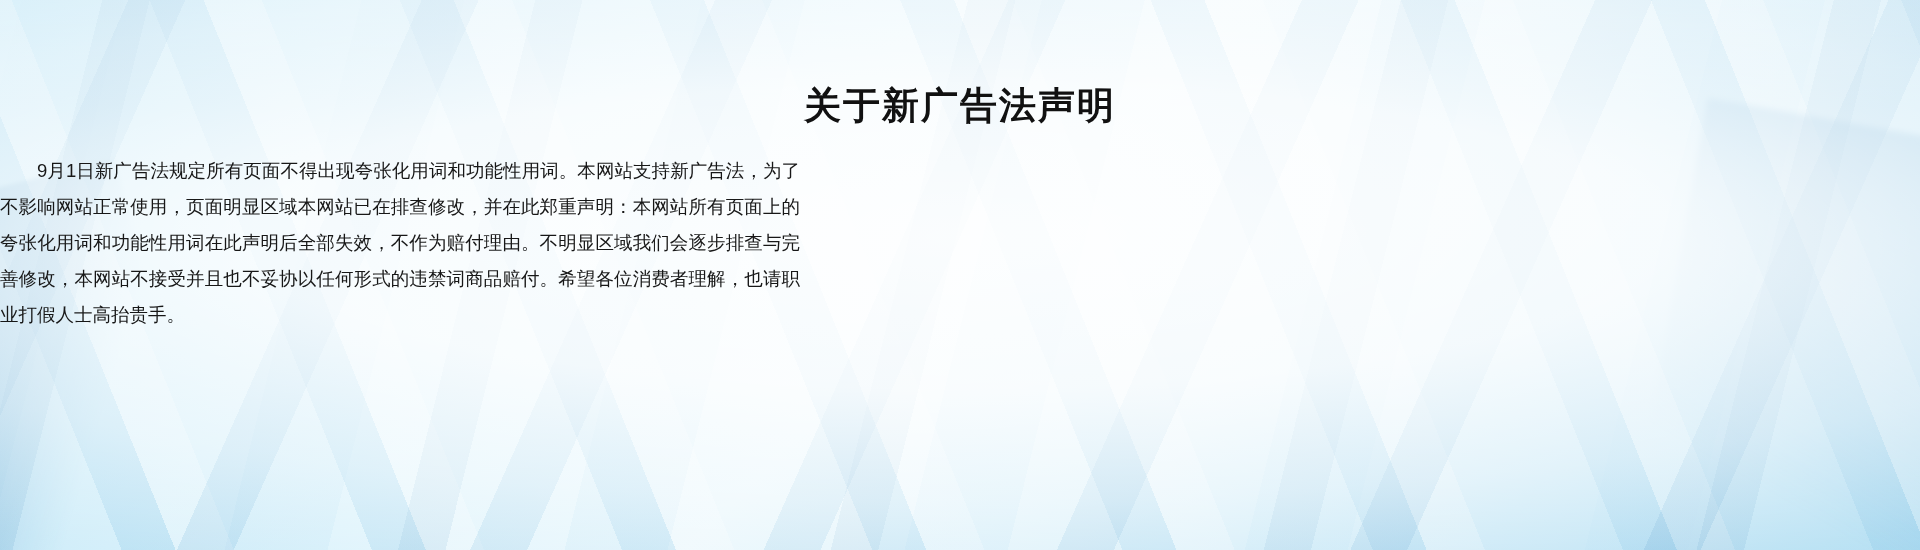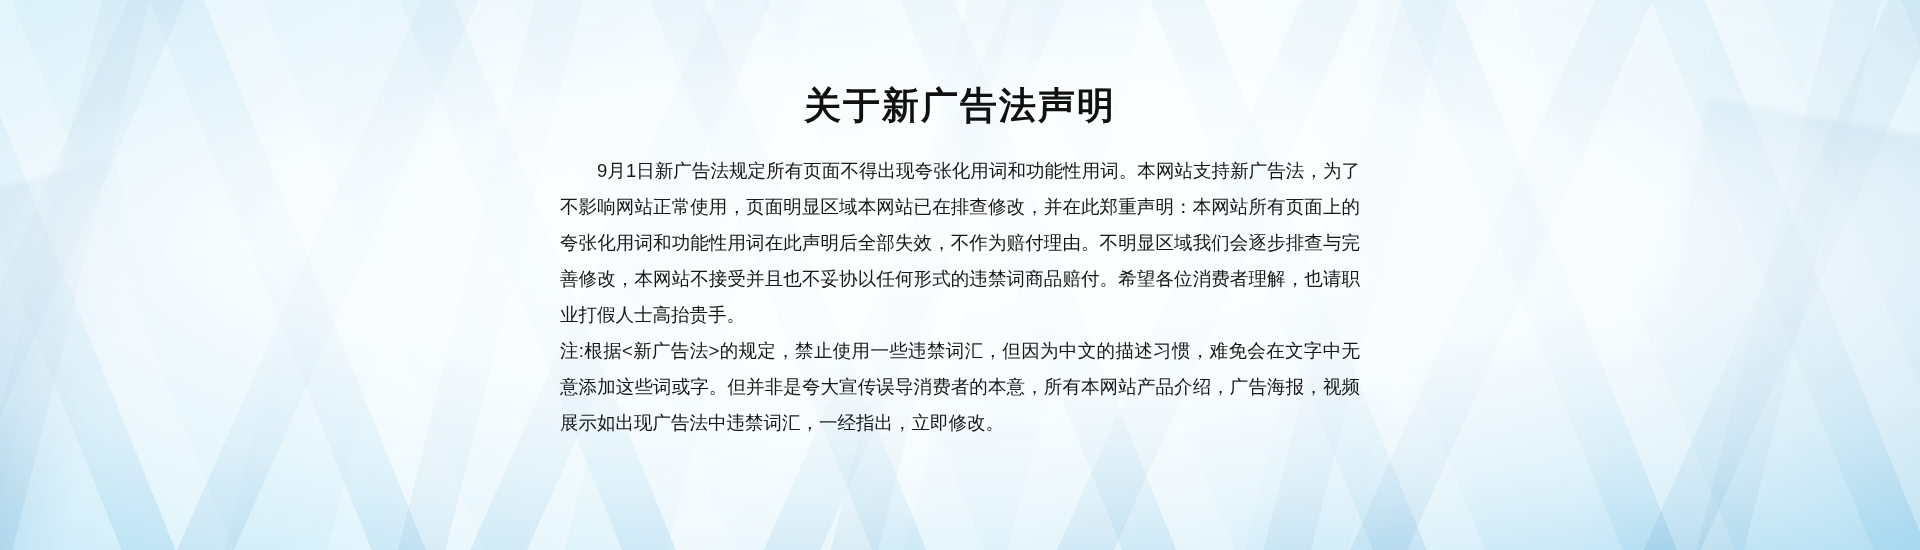--- a/index.html
+++ b/index.html
@@ -77,21 +77,21 @@
       rgba(255,255,255,0.28) 52%,
       rgba(255,255,255,0.06) 66%,
       rgba(255,255,255,0.00) 78%);
   }
   .top-glow{
     background:linear-gradient(180deg,rgba(255,255,255,.55) 0%,rgba(255,255,255,0) 28%);
   }
   
   #content{
     position:absolute;left:0;top:0;width:1920px;height:550px;
-    display:flex;flex-direction:column;align-items:center;
+    display:flex;flex-direction:column;
   }
   #title{
     margin-top:84px;
     font-size:37px;font-weight:bold;color:#111;
     letter-spacing:2px;line-height:1.2;
     text-align:center;
   }
   #body-copy{
     width:800px;
     font-size:18.5px;line-height:36px;color:#171717;
@@ -112,17 +112,16 @@
   <div class="deep-left"></div>
   <div class="deep-right"></div>
   <div class="layer top-glow"></div>
   <div class="layer soften"></div>
 
   <div id="content">
     <h1 id="title">关于新广告法声明</h1>
 
     <div id="body-copy">
       <p class="indent">9月1日新广告法规定所有页面不得出现夸张化用词和功能性用词。本网站支持新广告法，为了不影响网站正常使用，页面明显区域本网站已在排查修改，并在此郑重声明：本网站所有页面上的夸张化用词和功能性用词在此声明后全部失效，不作为赔付理由。不明显区域我们会逐步排查与完善修改，本网站不接受并且也不妥协以任何形式的违禁词商品赔付。希望各位消费者理解，也请职业打假人士高抬贵手。</p>
-      <p>注:根据&lt;新广告法&gt;的规定，禁止使用一些违禁词汇，但因为中文的描述习惯，难免会在文字中无意添加这些词或字。但并非是夸大宣传误导消费者的本意，所有本网站产品介绍，广告海报，视频展示如出现广告法中违禁词汇，一经指出，立即修改。</p>
     </div>
   </div>
 
 </div>
 
 </body></html>

